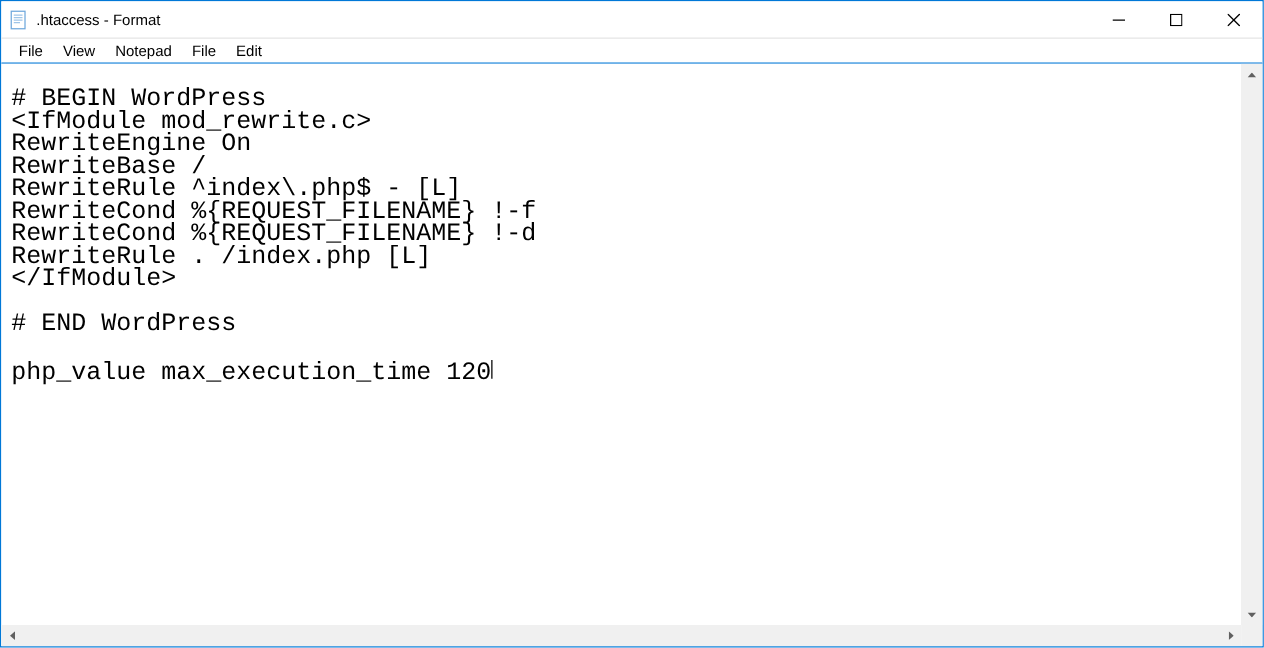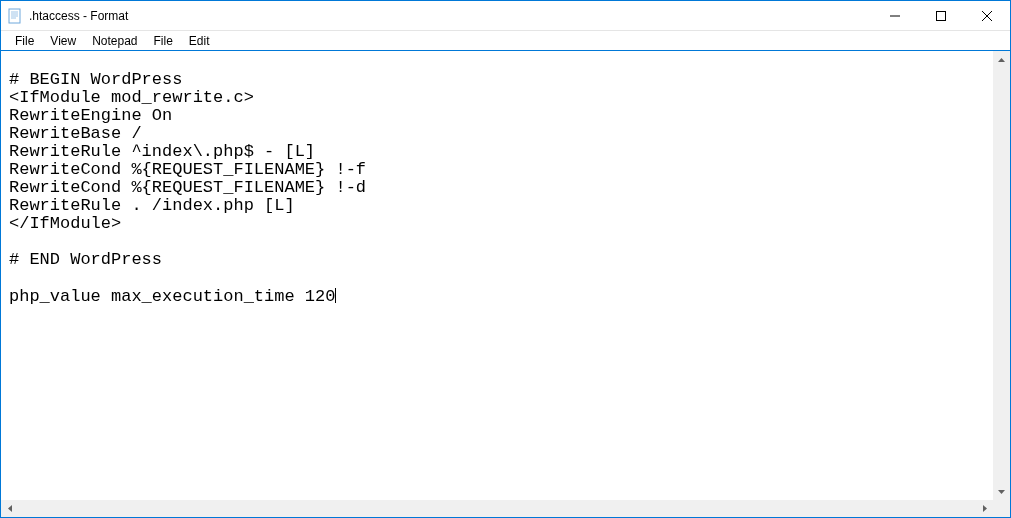--- a/index.html
+++ b/index.html
@@ -72,21 +72,21 @@
     }
     .editor-area {
       position: relative;
       width: 100%;
       height: calc(518px - 30px - 20px - 2px);
       background: #fff;
       overflow: hidden;
     }
     .editor-content {
       font-family: Consolas, "Courier New", monospace;
-      font-size: 17px;
+      font-size: 20px;
       line-height: 18px;
       color: #000;
       white-space: pre;
       padding: 2px 8px 0 8px;
       height: calc(100% - 17px);
       width: calc(100% - 17px);
       overflow: hidden;
       position: relative;
     }
     .caret {

